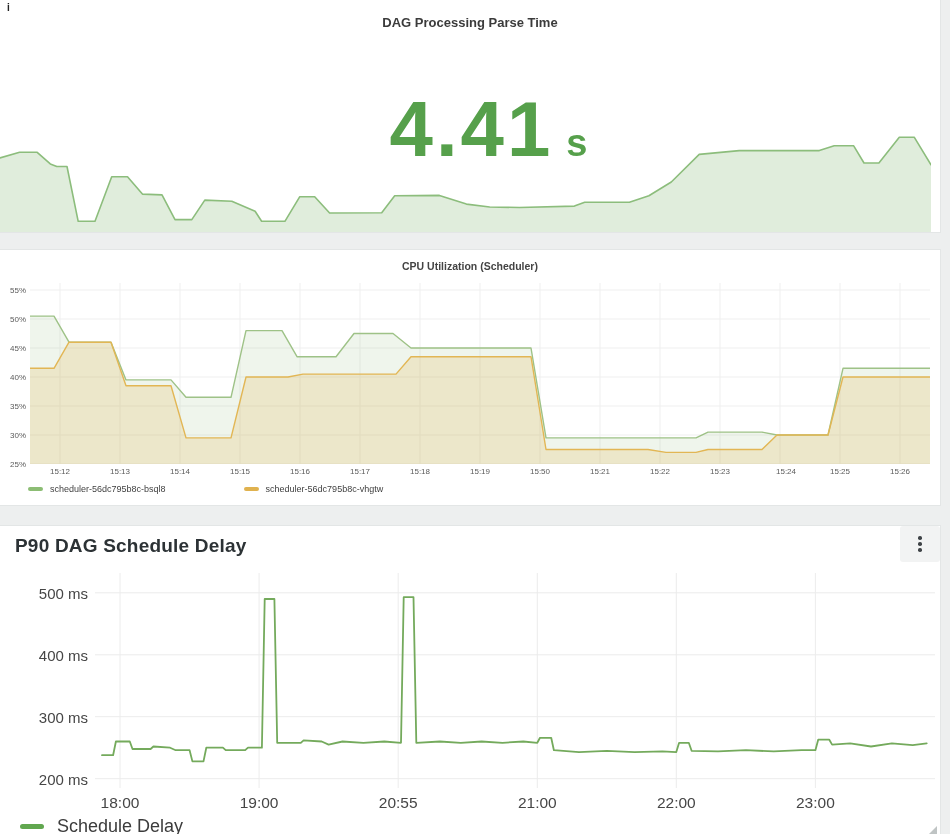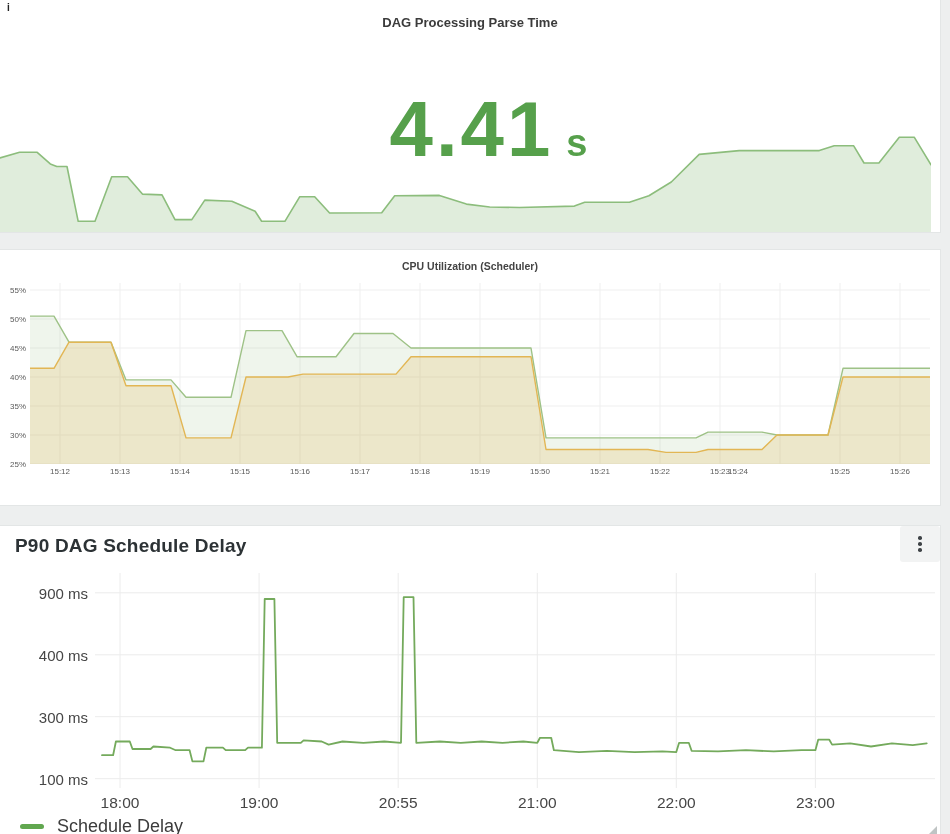--- a/index.html
+++ b/index.html
@@ -115,40 +115,50 @@
       <span class="tick-x" style="left:150.0px">15:14</span>
       <span class="tick-x" style="left:210.0px">15:15</span>
       <span class="tick-x" style="left:270.0px">15:16</span>
       <span class="tick-x" style="left:330.0px">15:17</span>
       <span class="tick-x" style="left:390.0px">15:18</span>
       <span class="tick-x" style="left:450.0px">15:19</span>
       <span class="tick-x" style="left:510.0px">15:50</span>
       <span class="tick-x" style="left:570.0px">15:21</span>
       <span class="tick-x" style="left:630.0px">15:22</span>
       <span class="tick-x" style="left:690.0px">15:23</span>
-      <span class="tick-x" style="left:708px">15:24</span>
+      <span class="tick-x" style="left:756px">15:24</span>
       <span class="tick-x" style="left:810.0px">15:25</span>
       <span class="tick-x" style="left:870.0px">15:26</span>
     </div>
+  <div id="cpu-legend">
+    <div class="cpu-legend-item">
+      <span class="swatch-sm" style="background: rgb(140, 189, 116);"></span>
+      <span>scheduler-56dc795b8c-bsql8</span>
+    </div>
+    <div class="cpu-legend-item">
+      <span class="swatch-sm" style="background: rgb(224, 178, 79);"></span>
+      <span>scheduler-56dc795b8c-vhgtw</span>
+    </div>
+  </div>
 </div>
 
 <div class="panel" id="panel-delay">
   <div id="delay-title">P90 DAG Schedule Delay</div>
   <div id="delay-menu">
     <span class="kebab">
         <i></i>
         <i></i>
         <i></i>
       </span>
   </div>
   <div id="delay-yticks">
-      <span class="tick-y" style="top:205.7px">100 ms</span>
+      <span class="tick-y" style="top:205.7px">200 ms</span>
       <span class="tick-y" style="top:143.7px">300 ms</span>
       <span class="tick-y" style="top:81.8px">400 ms</span>
-      <span class="tick-y" style="top:19.8px">900 ms</span>
+      <span class="tick-y" style="top:19.8px">500 ms</span>
     </div>
   <div id="delay-plot"><svg width="840" height="215" viewBox="0 0 840 215">
         <line x1="0" x2="840" y1="205.7" y2="205.7" stroke="#ececec" stroke-width="1"></line>
         <line x1="0" x2="840" y1="143.7" y2="143.7" stroke="#ececec" stroke-width="1"></line>
         <line x1="0" x2="840" y1="81.8" y2="81.8" stroke="#ececec" stroke-width="1"></line>
         <line x1="0" x2="840" y1="19.8" y2="19.8" stroke="#ececec" stroke-width="1"></line>
         <line x1="25.0" x2="25.0" y1="0" y2="215" stroke="#ececec" stroke-width="1"></line>
         <line x1="164.1" x2="164.1" y1="0" y2="215" stroke="#ececec" stroke-width="1"></line>
         <line x1="303.2" x2="303.2" y1="0" y2="215" stroke="#ececec" stroke-width="1"></line>
         <line x1="442.3" x2="442.3" y1="0" y2="215" stroke="#ececec" stroke-width="1"></line>

